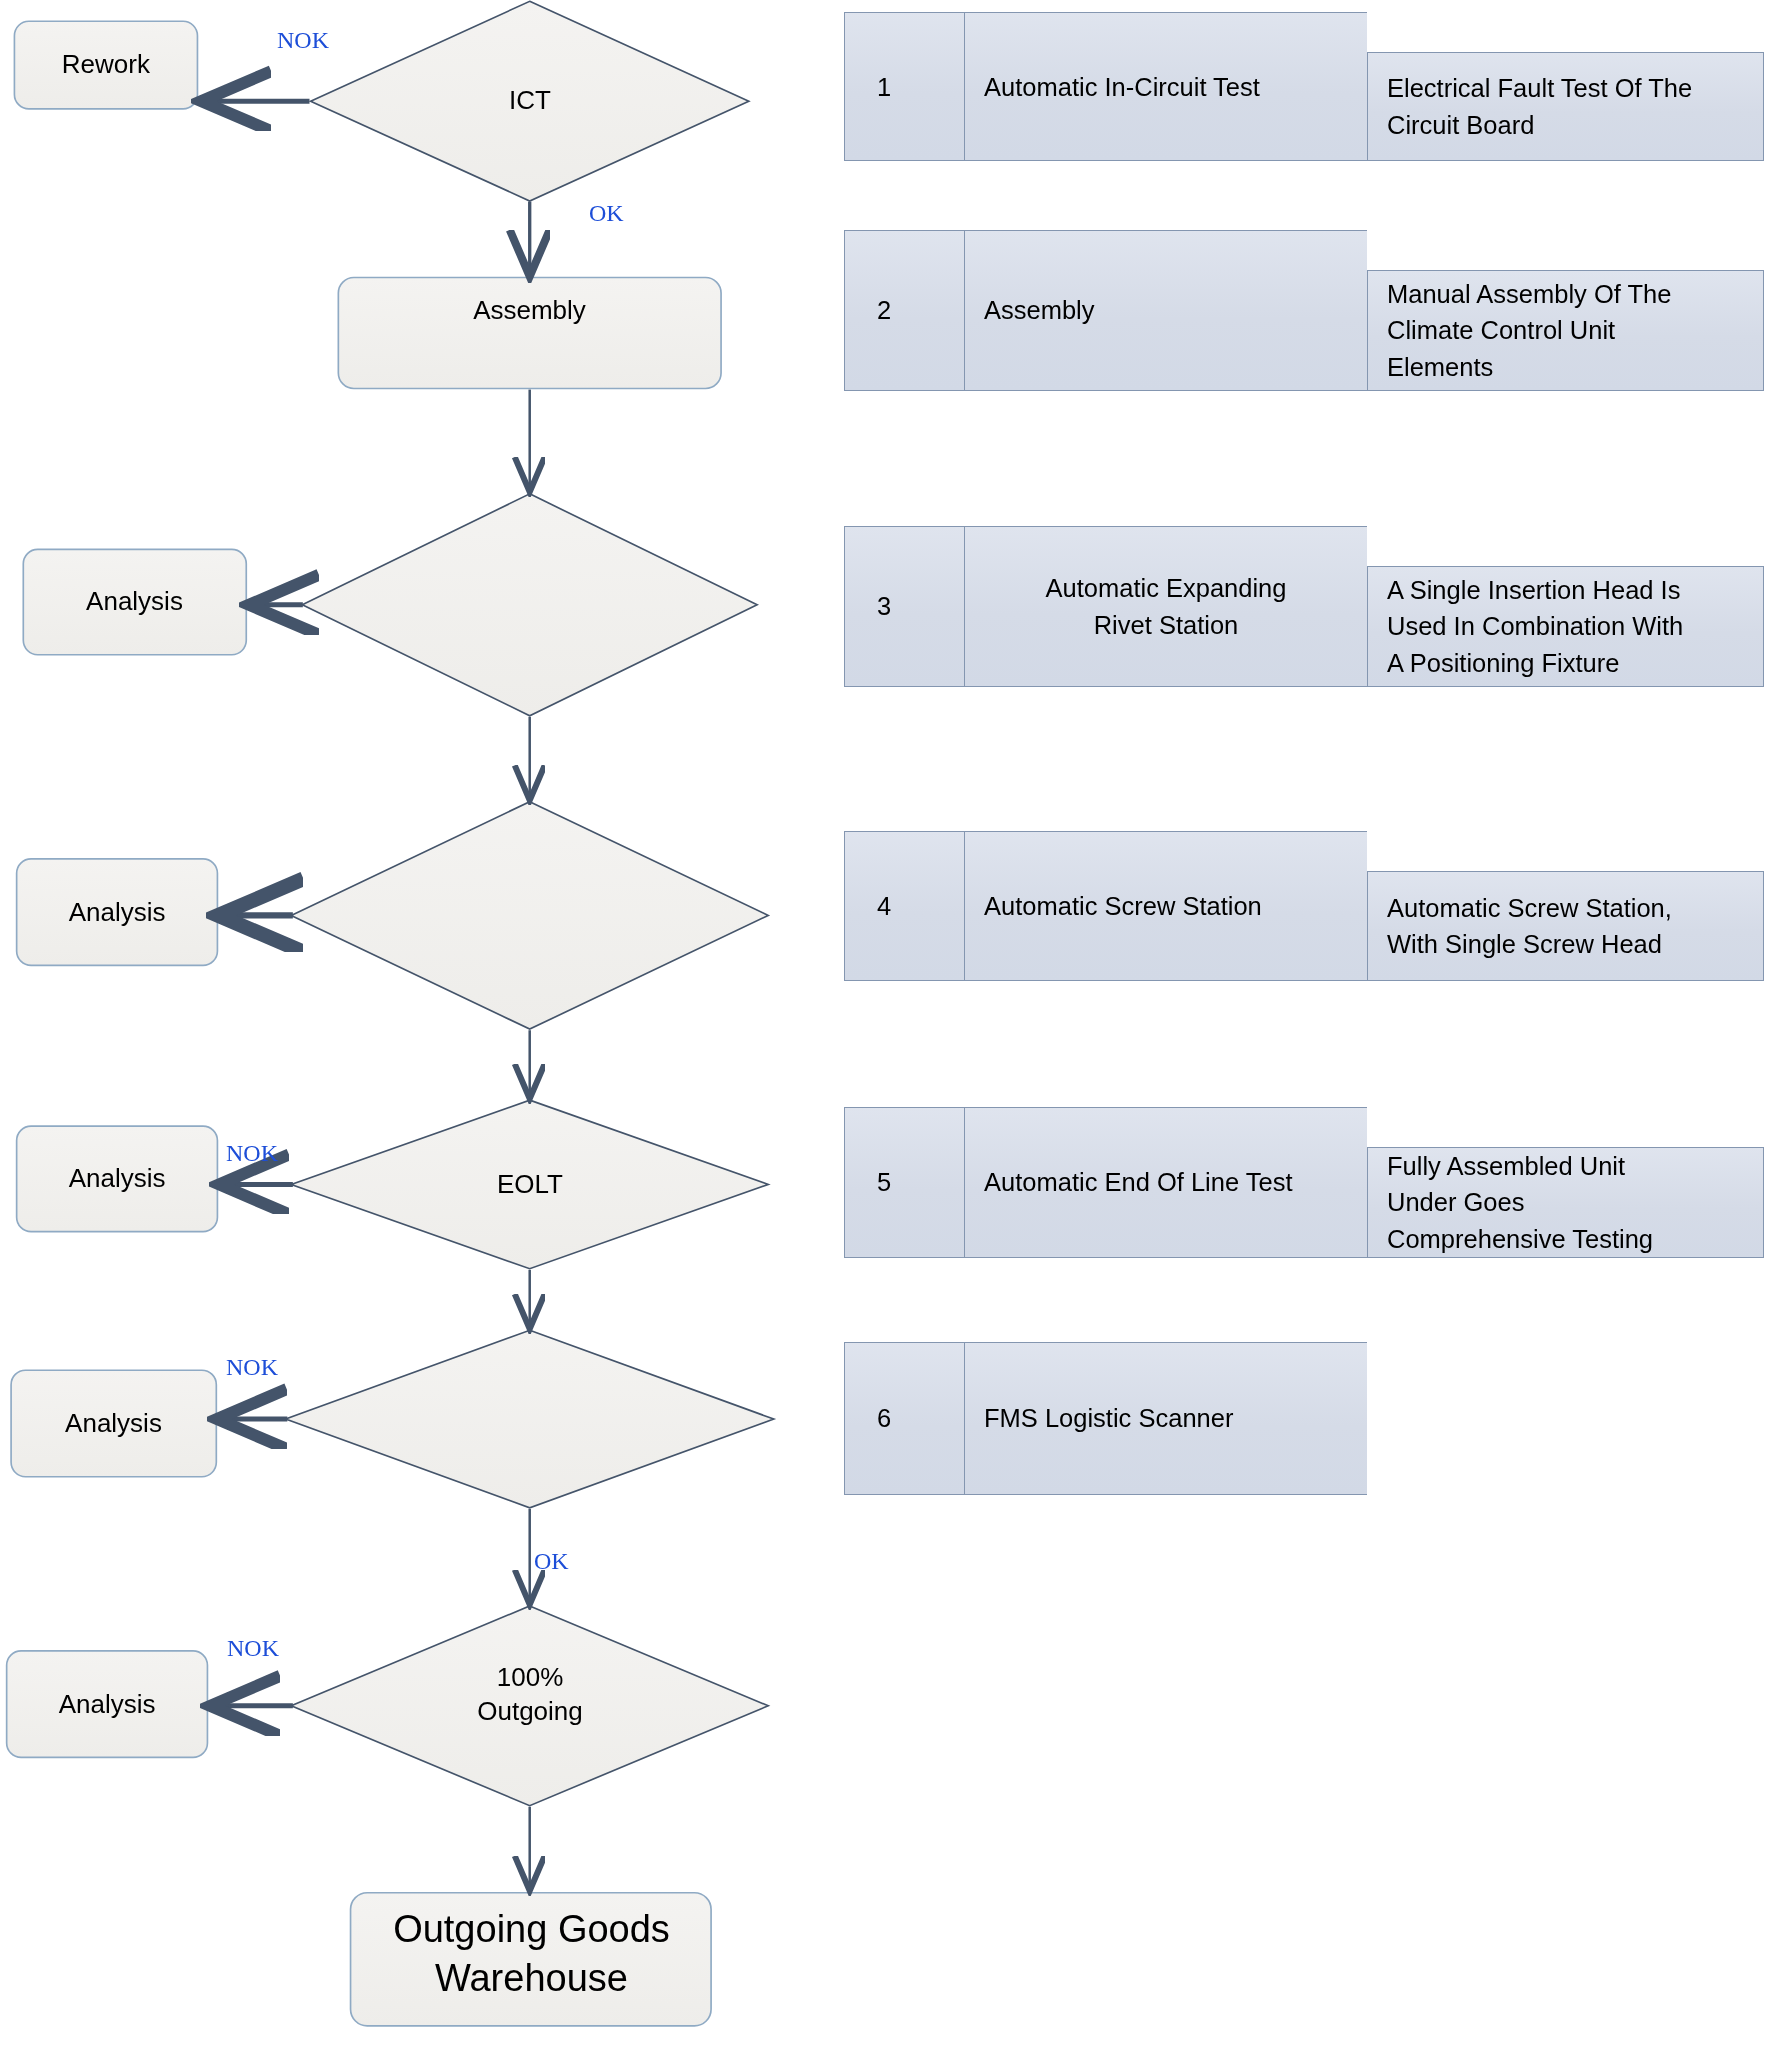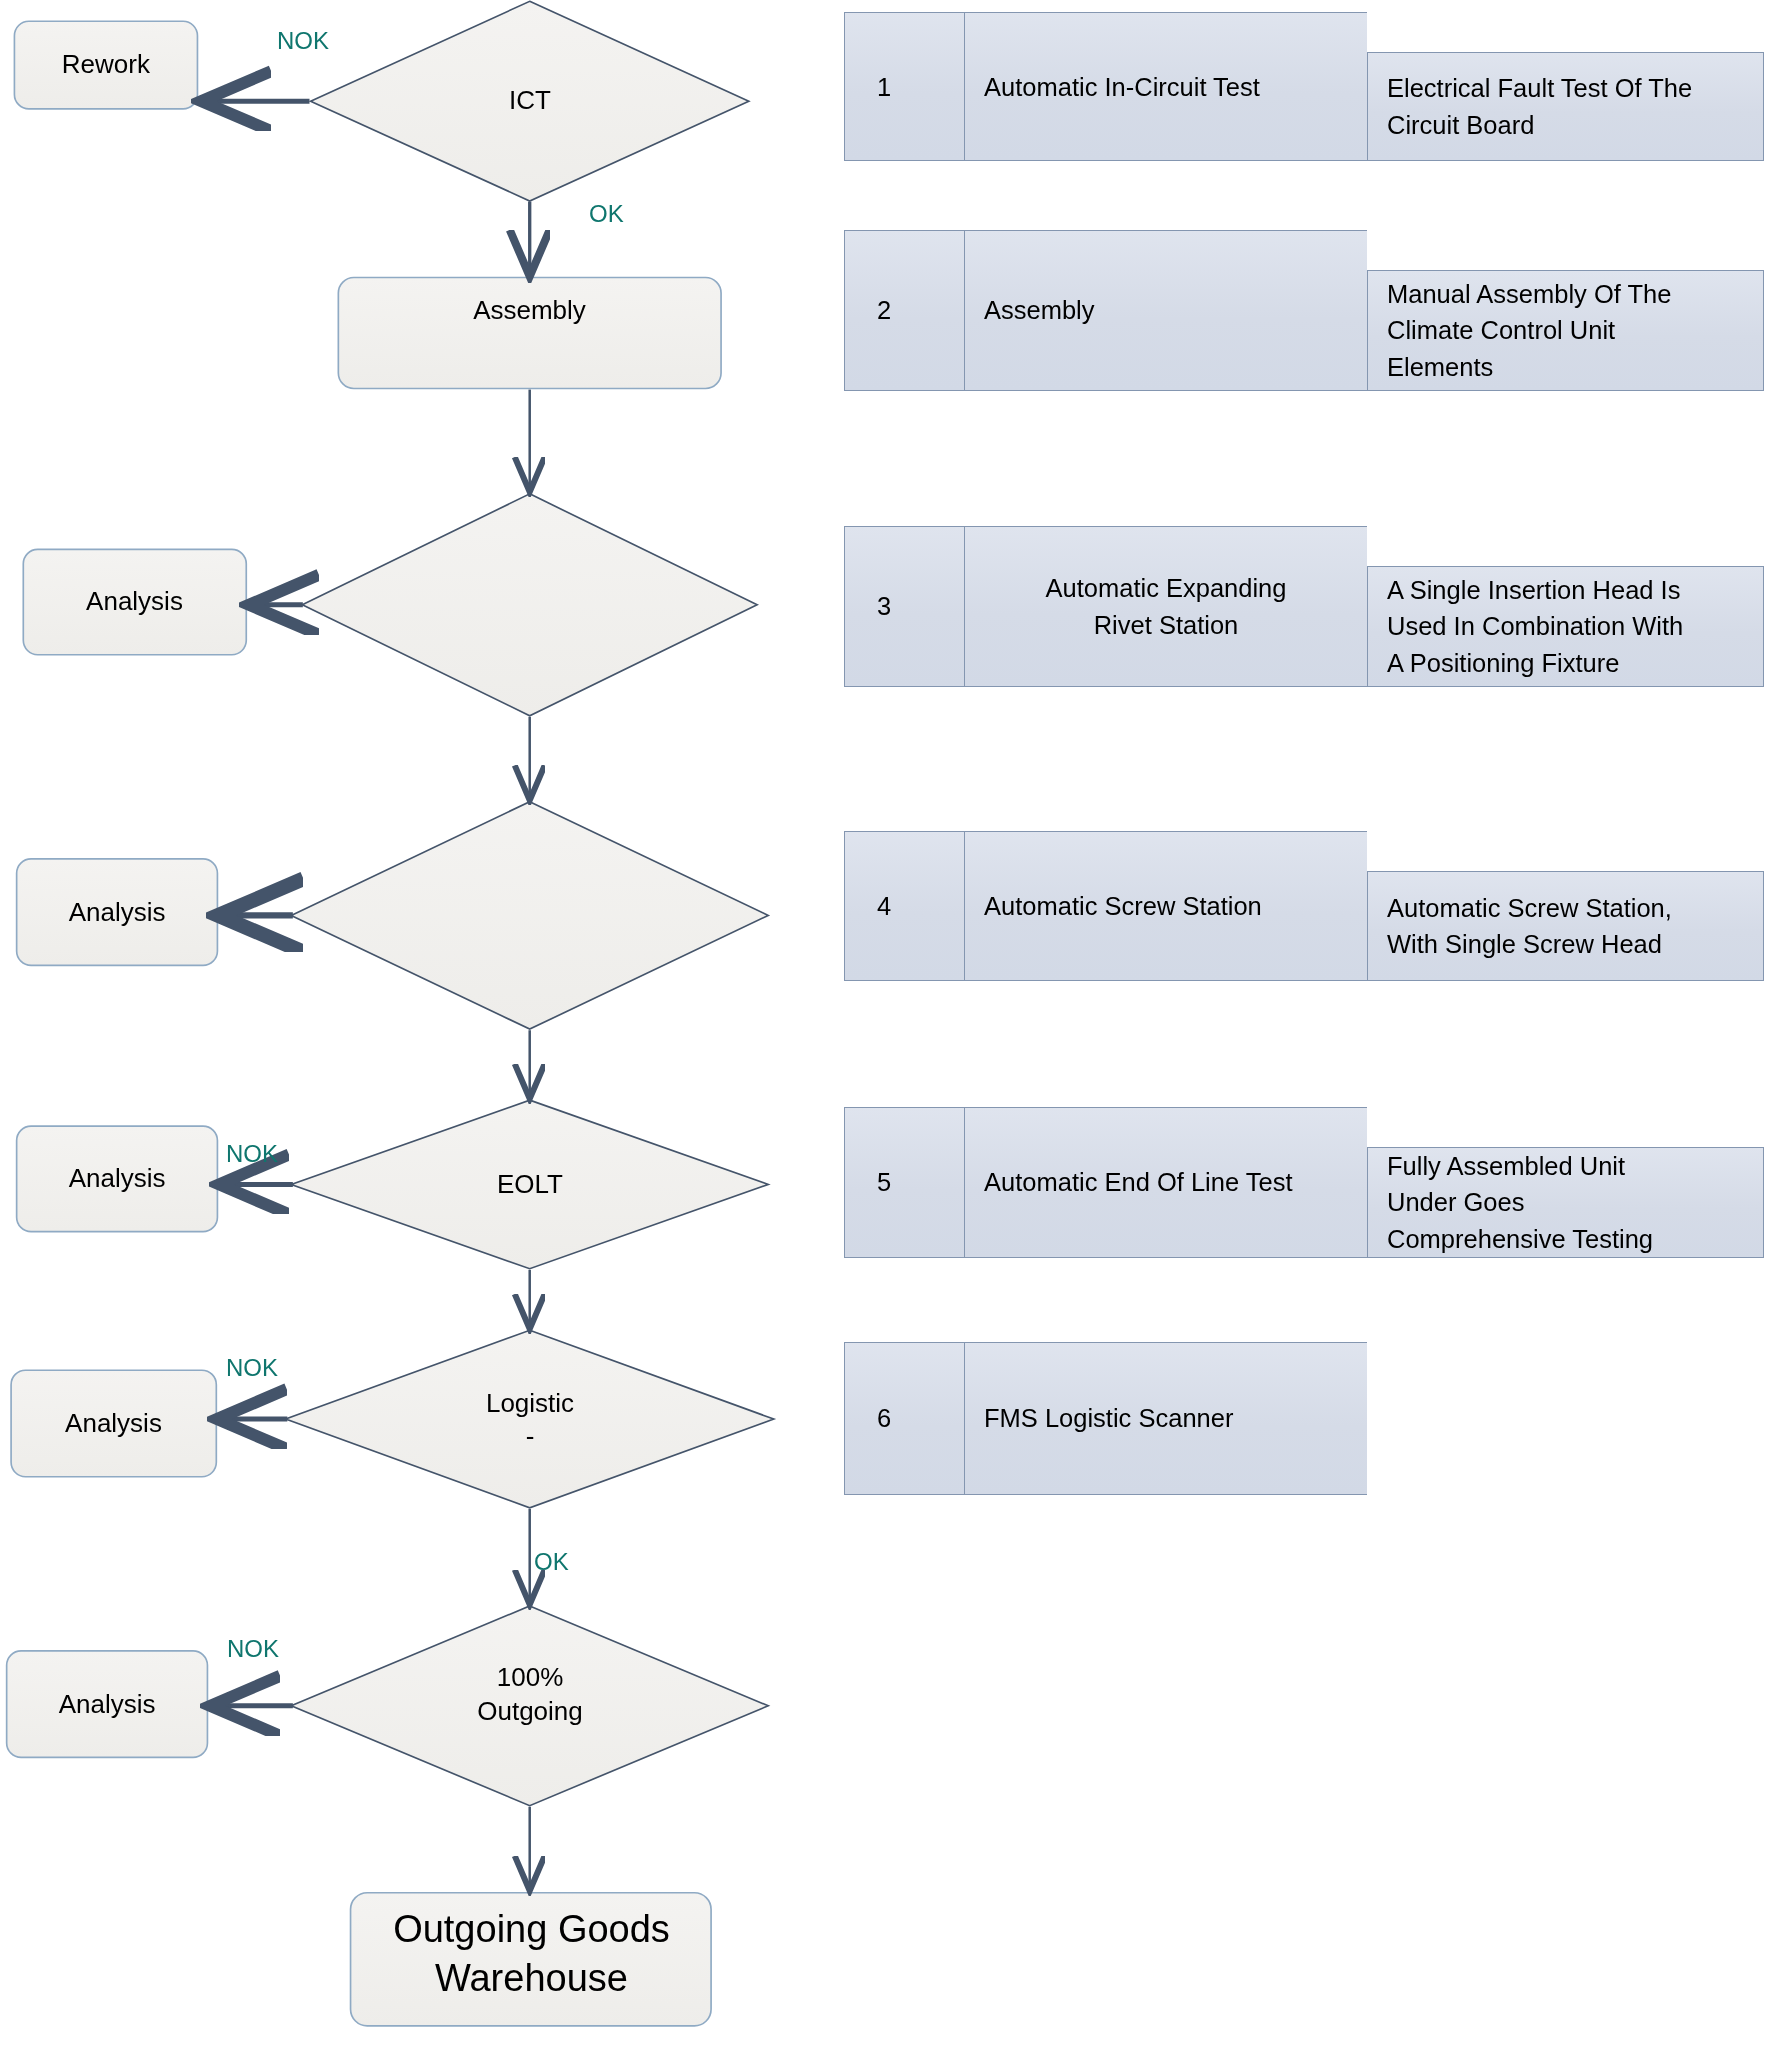--- a/index.html
+++ b/index.html
@@ -19,22 +19,23 @@
     text-align:center;
     line-height:1.28;
     font-size:26px;
     color:#000;
     pointer-events:none;
     white-space:pre-line;
   }
   .edge-label{
     position:absolute;
     font-size:24px;
-    color:#0f766e;
+    color:#1d4ed8;
     white-space:nowrap;
+    font-family:Liberation Serif, serif;
   }
 
   
   #steps-table{position:absolute;left:844px;top:0;width:943px;height:1531px;}
   .trow{position:absolute;left:0;display:flex;align-items:stretch;}
   .cell{
     box-sizing:border-box;
     background:linear-gradient(180deg,#dfe4ee 0%, #d5dbe7 55%, #d2d9e6 100%);
     border:1.7px solid #8496b0;
     display:flex;
@@ -111,22 +112,20 @@
   </svg>
 
   <div class="node-label" style="left:14.4px;top:21px;width:183px;height:88px;">Rework</div>
   <div class="node-label" style="left:422px;top:73px;width:216px;height:55px;">ICT</div>
   <div class="node-label" style="left:338px;top:277px;width:383px;height:67px;">Assembly</div>
   <div class="node-label" style="left:23px;top:549px;width:223px;height:105px;">Analysis</div>
   <div class="node-label" style="left:16.6px;top:859px;width:201px;height:107px;">Analysis</div>
   <div class="node-label" style="left:16.6px;top:1126px;width:201px;height:105px;">Analysis</div>
   <div class="node-label" style="left:422px;top:1157px;width:216px;height:55px;">EOLT</div>
   <div class="node-label" style="left:11px;top:1370px;width:205px;height:107px;">Analysis</div>
-  <div class="node-label" style="left:422px;top:1381px;width:216px;height:78px;">Logistic
--</div>
   <div class="node-label" style="left:6.7px;top:1651px;width:201px;height:107px;">Analysis</div>
   <div class="node-label" style="left:422px;top:1653px;width:216px;height:83px;">100%
 Outgoing</div>
   <div class="node-label" style="left:351px;top:1893px;width:361px;height:122px;font-size:38px;">Outgoing Goods
 Warehouse</div>
 
   <div class="edge-label" style="left:277px;top:27px;">NOK</div>
   <div class="edge-label" style="left:589px;top:200px;">OK</div>
   <div class="edge-label" style="left:226px;top:1140px;">NOK</div>
   <div class="edge-label" style="left:226px;top:1354px;">NOK</div>

